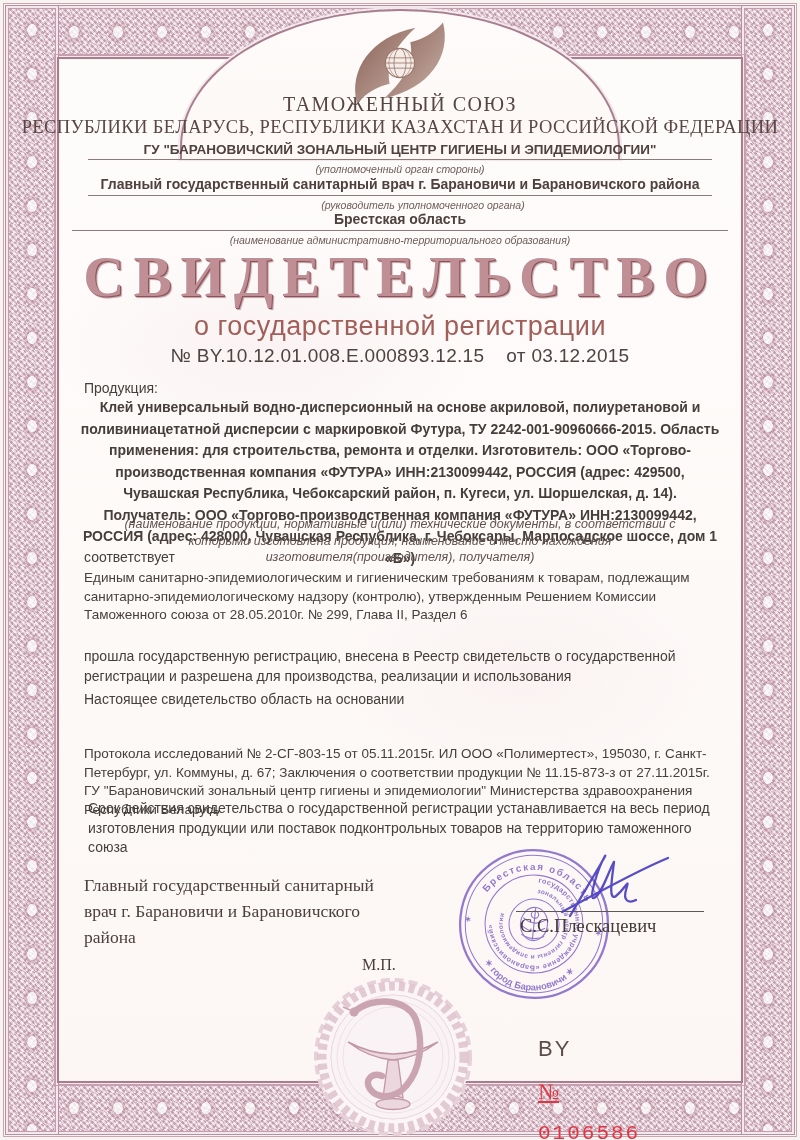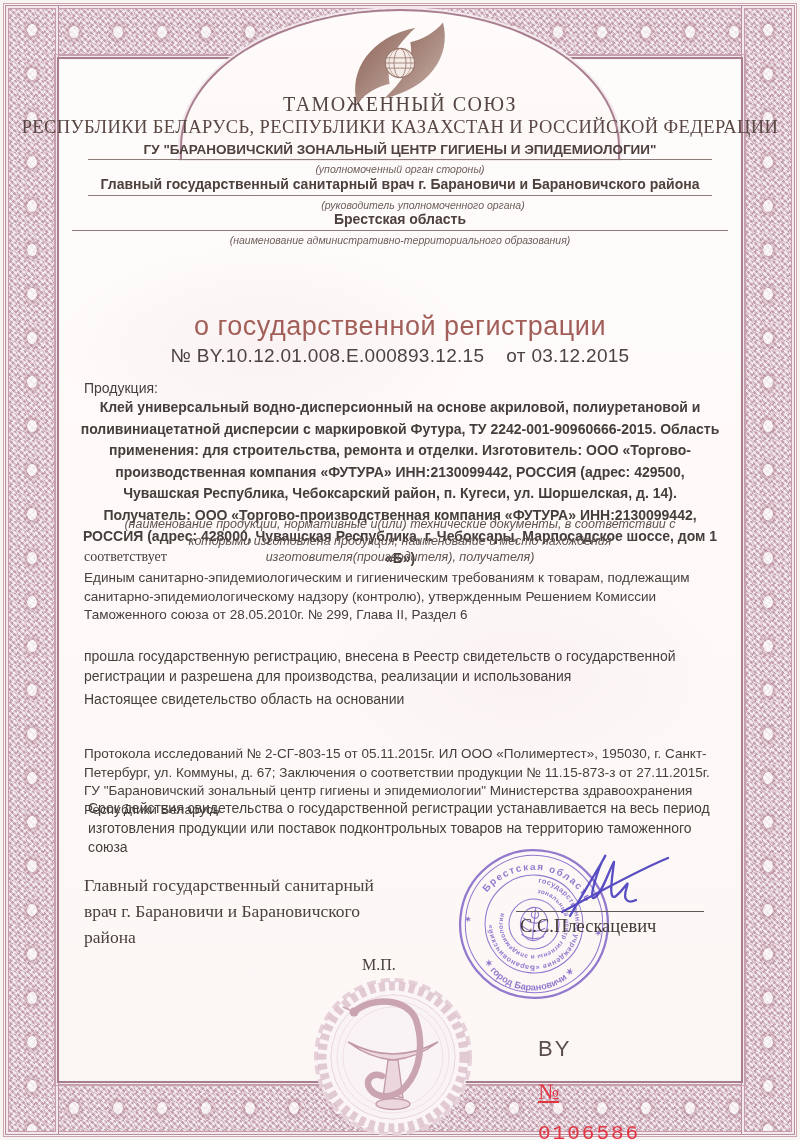--- a/index.html
+++ b/index.html
@@ -126,30 +126,31 @@
   <div class="abs ctr hdr-org">ГУ "БАРАНОВИЧСКИЙ ЗОНАЛЬНЫЙ ЦЕНТР ГИГИЕНЫ И ЭПИДЕМИОЛОГИИ"</div>
   <div class="rule" style="top:159px; left:88px; right:88px;"></div>
   <div class="abs ctr cap" style="top:163px;">(уполномоченный орган стороны)</div>
   <div class="abs ctr hdr-line2">Главный государственный санитарный врач г. Барановичи  и Барановичского района</div>
   <div class="rule" style="top:195px; left:88px; right:88px;"></div>
   <div class="abs ctr cap" style="top:199px;padding-left:46px;">(руководитель уполномоченного органа)</div>
   <div class="abs ctr hdr-region">Брестская область</div>
   <div class="rule" style="top:230px; left:72px; right:72px;"></div>
   <div class="abs ctr cap" style="top:234px;">(наименование административно-территориального образования)</div>
 
+  <div class="abs ctr big-title">СВИДЕТЕЛЬСТВО</div>
   <div class="abs ctr subtitle">о государственной регистрации</div>
   <div class="abs ctr numline">
     <span>№ BY.10.12.01.008.E.000893.12.15</span><span class="dt">от 03.12.2015</span>
   </div>
 
   <div class="abs lbl" style="top:380px; left:84px;">Продукция:</div>
   <div class="abs prod-text">Клей универсальный водно-дисперсионный на основе акриловой, полиуретановой и поливиниацетатной дисперсии с маркировкой Футура, ТУ 2242-001-90960666-2015. Область применения: для строительства, ремонта и отделки. Изготовитель: ООО «Торгово-производственная компания «ФУТУРА» ИНН:2130099442, РОССИЯ (адрес: 429500, Чувашская Республика, Чебоксарский район, п. Кугеси, ул. Шоршелская, д. 14). Получатель: ООО «Торгово-производственная компания «ФУТУРА» ИНН:2130099442, РОССИЯ (адрес: 428000, Чувашская Республика, г. Чебоксары, Марпосадское шоссе, дом 1 «Б»)</div>
   <div class="abs prod-cap">(наименование продукции, нормативные и(или) технические документы, в соответствии с которыми изготовлена продукция, наименование и место нахождения изготовителя(производителя), получателя)</div>
 
-  <div class="abs lbl" style="top:549px; left:84px;font-family:Liberation Serif, serif;">соответствует</div>
+  <div class="abs lbl" style="top:549px; left:84px;">соответствует</div>
   <div class="abs body-par" style="top:569px; left:84px; width:640px;">Единым санитарно-эпидемиологическим и гигиеническим требованиям к товарам, подлежащим санитарно-эпидемиологическому надзору (контролю), утвержденным Решением Комиссии Таможенного союза от 28.05.2010г. № 299, Глава II, Раздел 6</div>
 
   <div class="abs body-par" style="top:647px; left:84px; width:644px; font-size:14px; line-height:19.5px;">прошла государственную регистрацию, внесена в Реестр свидетельств о государственной регистрации и разрешена для производства, реализации и использования</div>
 
   <div class="abs lbl" style="top:691px; left:84px;">Настоящее свидетельство область на основании</div>
   <div class="abs body-par" style="top:719px; left:84px; width:644px;margin-top:26px;">Протокола исследований № 2-СГ-803-15 от 05.11.2015г. ИЛ ООО «Полимертест», 195030, г. Санкт-Петербург, ул. Коммуны, д. 67; Заключения о соответствии продукции № 11.15-873-з от 27.11.2015г. ГУ "Барановичский зональный центр гигиены и эпидемиологии" Министерства здравоохранения Республики Беларусь</div>
 
   <div class="abs body-par" style="top:799px; left:88px; width:632px; font-size:14px; line-height:19.5px;">Срок действия свидетельства о государственной регистрации устанавливается на весь период изготовления продукции или поставок подконтрольных товаров на территорию таможенного союза</div>
 
   <div class="abs signer">Главный государственный санитарный врач г. Барановичи  и Барановичского района</div>

